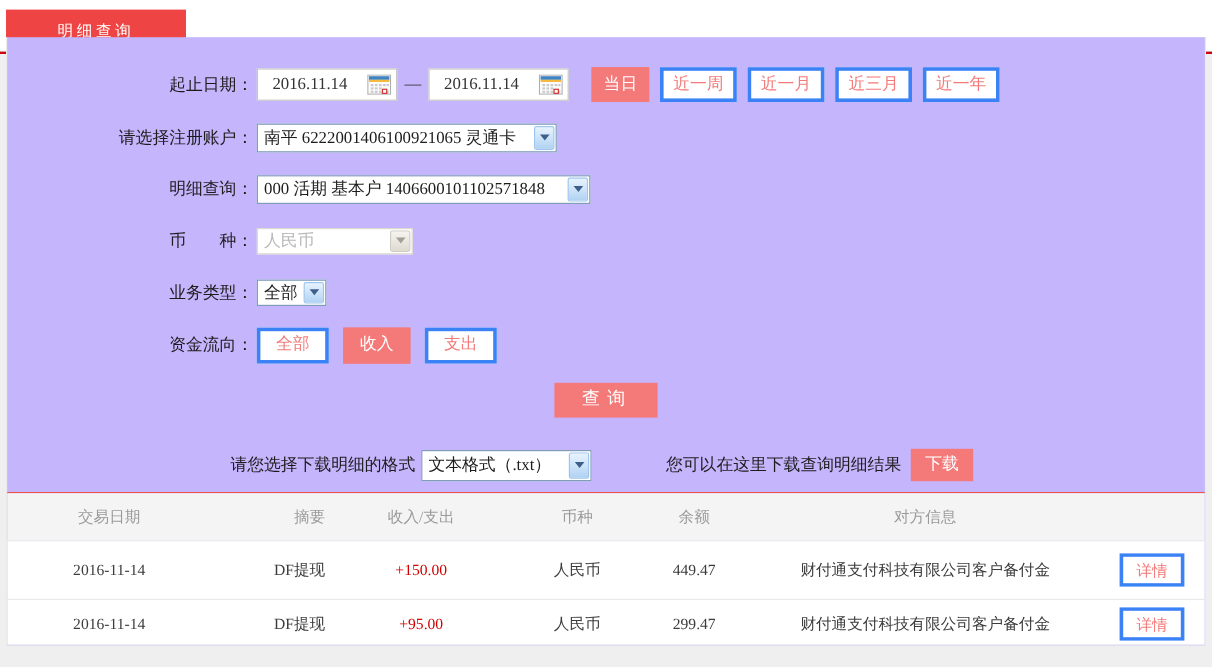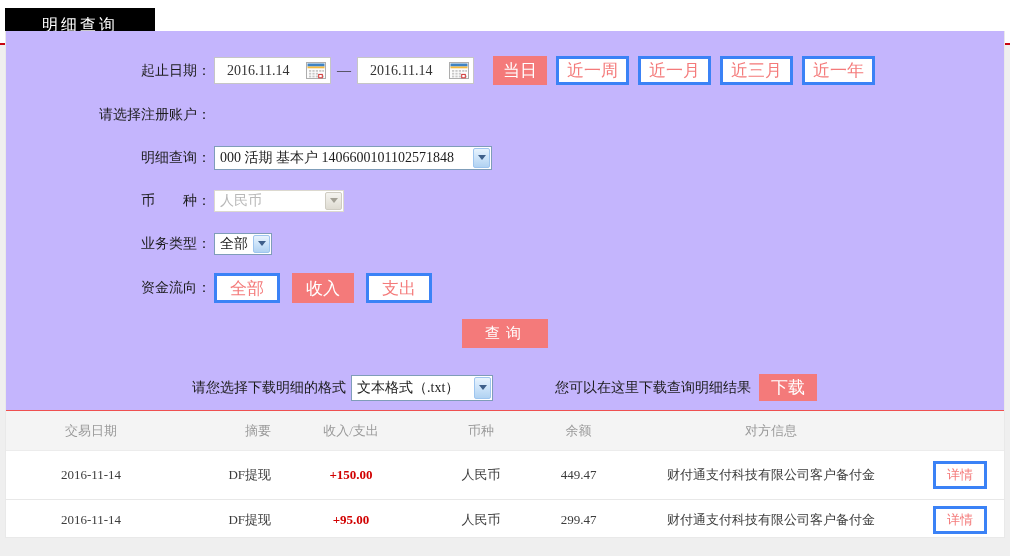--- a/index.html
+++ b/index.html
@@ -8,21 +8,21 @@
     background:#efefef;
     font-family:"Liberation Serif","DejaVu Serif",serif;
     -webkit-font-smoothing:none;
   }
   .page{position:relative;width:1010px;height:556px;overflow:hidden;}
 
   
   .topbar{position:absolute;top:0;left:0;width:1010px;height:43px;background:#ffffff;}
   .tab{
     position:absolute;left:5px;top:8px;width:150px;height:35px;
-    background:#000000;color:#ffffff;font-size:16px;letter-spacing:3px;
+    background:#ef4444;color:#ffffff;font-size:13px;letter-spacing:3px;
     display:flex;align-items:center;justify-content:center;
     font-family:Liberation Serif, serif;cursor:pointer;
   }
   .red-line{position:absolute;top:43px;left:0;width:1010px;height:2px;background:#c80510;}
 
   
   .content{
     position:absolute;top:31px;left:5px;width:1000px;height:507px;
     background:#c4b5fd;border:1px solid #e9e9e9;border-top:none;box-sizing:border-box;
     overflow:hidden;
@@ -35,21 +35,21 @@
   .ctrl{margin-left:3px;}
 
   .date-input{
     width:117px;height:27px;box-sizing:border-box;border:1px solid #c6c6c6;background:#fff;
     display:flex;align-items:center;justify-content:space-between;
     padding:0 4px 0 12px;font-size:14px;color:#333;cursor:text;
   }
   .cal-icon{display:inline-flex;cursor:pointer;}
   .dash{margin:0 6px;color:#333;font-size:14px;}
 
-  .btn{box-sizing:border-box;font-size:17px;cursor:pointer;
+  .btn{box-sizing:border-box;font-size:14px;cursor:pointer;
        font-family:"Liberation Serif","DejaVu Serif",serif;line-height:1;}
   .btn-filled{background:#f47a7a;color:#ffffff;border:1px solid #f47a7a;}
   .btn-outline{background:#ffffff;color:#f47a7a;border:3px solid #3b82f6;}
   .quick{height:29px;padding:0 8px;margin-right:9px;}
   .quick.first{margin-left:19px;padding:0 9px;}
   .flow-btn{height:30px;padding:0 13px;margin-right:12px;}
 
   .query-row{margin-bottom:0;}
   .query-btn{margin-left:456px;width:86px;height:29px;font-size:15px;letter-spacing:6px;padding-left:8px;border:none;}
 
@@ -87,22 +87,22 @@
   .trow.r0{height:49px;}
   .trow.r1{height:41px;}
   .cell{text-align:center;overflow:hidden;white-space:nowrap;}
   .c-date{flex:0 0 170px;}
   .c-summary{flex:0 0 95px;text-align:right;}
   .c-inout{flex:0 0 160px;}
   .c-cur{flex:0 0 100px;}
   .c-bal{flex:0 0 95px;}
   .c-party{flex:0 0 290px;}
   .c-action{flex:1 1 auto;}
-  .amount{color:#d10000;font-weight:bold;}
-  .detail-btn{height:28px;padding:0 11px;font-size:13px;font-family:Liberation Mono, monospace;}
+  .amount{color:#d10000;}
+  .detail-btn{height:28px;padding:0 11px;font-size:13px;}
 </style>
 </head>
 <body>
 
 <div class="page">
 
   <div class="topbar">
     <div class="tab">明细查询</div>
   </div>
   <div class="red-line"></div>
@@ -166,20 +166,26 @@
         </div>
         <button class="btn btn-filled quick first">当日</button>
         <button class="btn btn-outline quick">近一周</button>
         <button class="btn btn-outline quick">近一月</button>
         <button class="btn btn-outline quick">近三月</button>
         <button class="btn btn-outline quick">近一年</button>
       </div>
 
       <div class="frow">
         <span class="flabel">请选择注册账户：</span>
+        <div class="xsel ctrl" style="width:250px;">
+          <span>南平 6222001406100921065 灵通卡</span>
+          <span class="xsel-arrow">
+              <i class="tri"></i>
+            </span>
+        </div>
       </div>
 
       <div class="frow">
         <span class="flabel">明细查询：</span>
         <div class="xsel ctrl" style="width:278px;">
           <span>000 活期 基本户 1406600101102571848</span>
           <span class="xsel-arrow">
               <i class="tri"></i>
             </span>
         </div>

